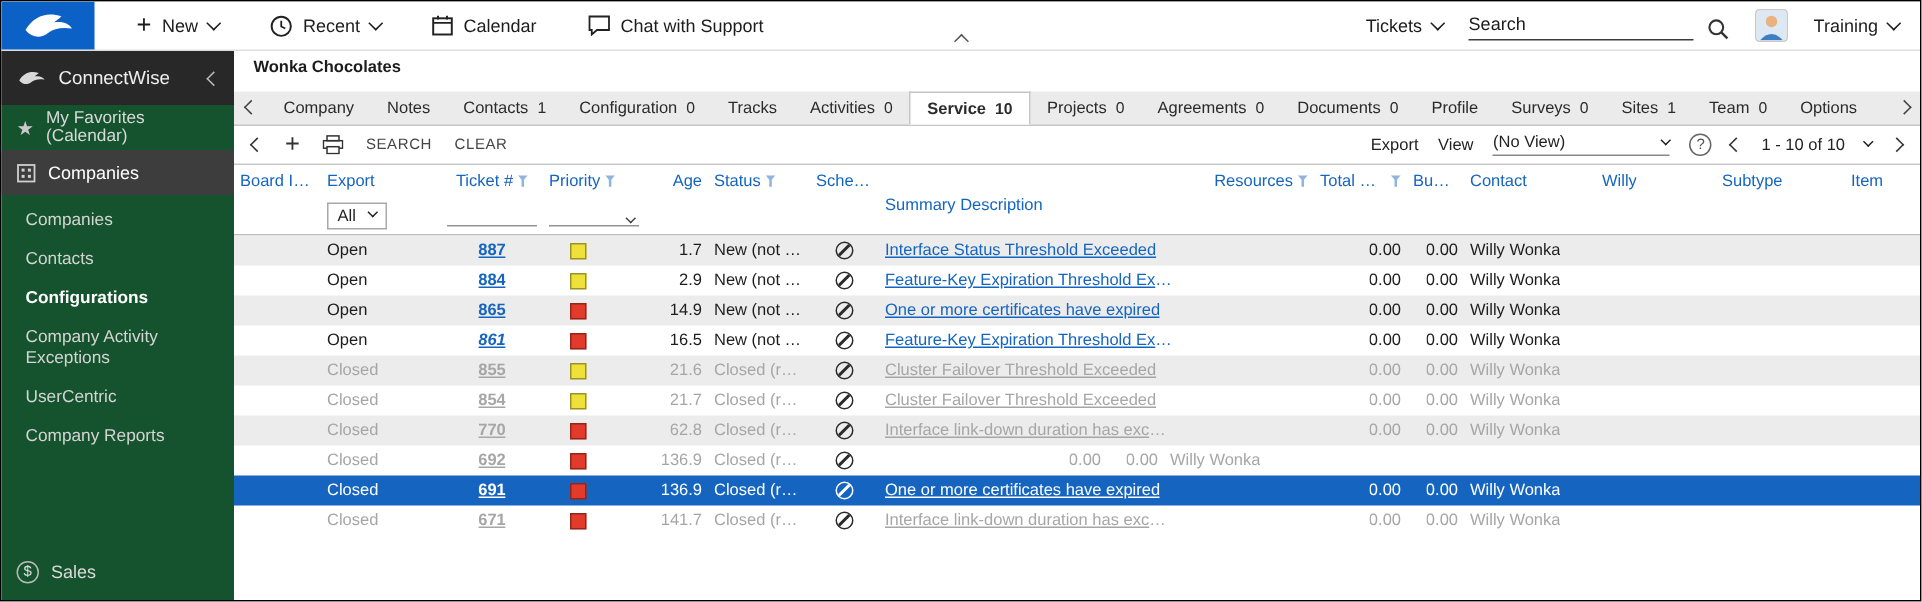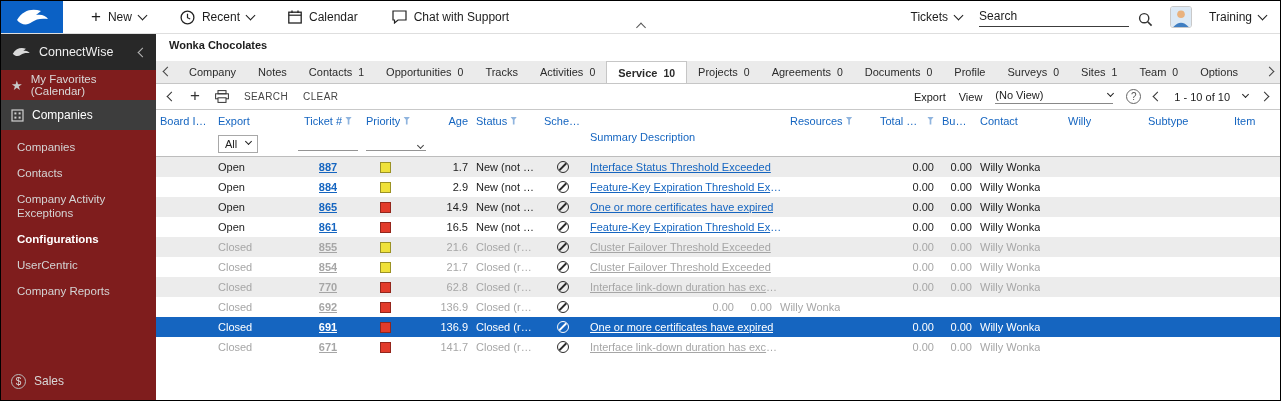--- a/index.html
+++ b/index.html
@@ -22,21 +22,21 @@
   .chev.sm{width:5px;height:5px;border-width:1.2px;}
   .topbar-caret{position:absolute;left:50%;bottom:2px;transform:translateX(-50%);color:#555;cursor:pointer;line-height:6px;}
   .tb-right{margin-left:auto;display:flex;align-items:center;gap:17px;padding-right:14px;}
   .search-box{display:flex;align-items:flex-end;gap:9px;}
   .search-box input{border:none;outline:none;border-bottom:1px solid #3c3c3c;width:150px;font-size:12px;
                     font-family:inherit;padding:2px 0 3px 0;color:#111;background:transparent;}
   .search-box input::placeholder{color:#1c1c1c;opacity:1;}
   .avatar{width:22px;height:22px;border-radius:3px;overflow:hidden;cursor:pointer;border:1px solid #c9c9c9;}
 
   
-  .sidebar{position:absolute;top:33px;left:0;bottom:0;width:155px;background:#7f1d1d;color:#d9d9d9;font-size:11.5px;}
+  .sidebar{position:absolute;top:33px;left:0;bottom:0;width:155px;background:#14532d;color:#d9d9d9;font-size:11.5px;}
   .side-header{height:36px;display:flex;align-items:center;gap:8px;padding:0 10px;background:#282828;color:#efefef;font-size:12.5px;cursor:pointer;}
   .side-header .collapse{margin-left:auto;color:#b8b8b8;cursor:pointer;}
   .side-fav{height:30px;display:flex;align-items:center;gap:8px;padding:0 10px;cursor:pointer;}
   .star-glyph{color:#c9c9c9;font-size:13px;line-height:1;}
   .side-section{height:30px;display:flex;align-items:center;gap:8px;padding:0 10px;background:#3d3d3d;color:#fff;font-size:12px;cursor:pointer;}
   .side-list{display:flex;flex-direction:column;padding-top:4px;}
   .side-item{padding:6px 10px 6px 16px;cursor:pointer;line-height:14px;color:#d4d4d4;}
   .side-item.active{color:#fff;font-weight:bold;}
   .side-sales{position:absolute;bottom:5px;left:0;right:0;height:28px;display:flex;align-items:center;gap:8px;padding:0 10px;cursor:pointer;font-size:12px;}
   .sales-glyph{width:15px;height:15px;border:1px solid #b9b9b9;border-radius:8px;display:flex;align-items:center;justify-content:center;font-size:10px;color:#ddd;}
@@ -182,22 +182,22 @@
         <rect x="3.4" y="3.4" width="2" height="2" fill="#d0d0d0"></rect>
         <rect x="7.6" y="3.4" width="2" height="2" fill="#d0d0d0"></rect>
         <rect x="3.4" y="7.6" width="2" height="2" fill="#d0d0d0"></rect>
         <rect x="7.6" y="7.6" width="2" height="2" fill="#d0d0d0"></rect>
       </svg>
       <span>Companies</span>
     </div>
     <nav class="side-list">
         <div class="side-item">Companies</div>
         <div class="side-item">Contacts</div>
+        <div class="side-item active">Configurations</div>
         <div class="side-item">Company Activity Exceptions</div>
-        <div class="side-item active">Configurations</div>
         <div class="side-item">UserCentric</div>
         <div class="side-item">Company Reports</div>
       </nav>
     <div class="side-sales">
       <span class="sales-glyph">$</span>
       <span>Sales</span>
     </div>
   </aside>
 
   <main class="main">
@@ -212,21 +212,21 @@
             <span class="tab-label">Company</span>
           </div>
           <div class="tab">
             <span class="tab-label">Notes</span>
           </div>
           <div class="tab">
             <span class="tab-label">Contacts</span>
             <span class="tab-count">1</span>
           </div>
           <div class="tab">
-            <span class="tab-label">Opportunities</span>
+            <span class="tab-label">Configuration</span>
             <span class="tab-count">0</span>
           </div>
           <div class="tab">
             <span class="tab-label">Tracks</span>
           </div>
           <div class="tab">
             <span class="tab-label">Activities</span>
             <span class="tab-count">0</span>
           </div>
           <div class="tab active">
@@ -324,21 +324,21 @@
         <div class="cell hcell" style="width: 68px;">
           <span>Status</span>
           <span class="funnel"></span>
         </div>
         <div class="cell hcell" style="width: 46px; justify-content: center;">
           <span>Schedule</span>
         </div>
         <div class="cell hcell" style="width: 200px; margin-top: 32px;">
           <span>Summary Description</span>
         </div>
-        <div class="cell hcell" style="width: 90px;">
+        <div class="cell hcell" style="width: 90px; justify-content: flex-end;">
           <span>Resources</span>
           <span class="funnel"></span>
         </div>
         <div class="cell hcell" style="width: 62px; justify-content: flex-end;">
           <span>Total Hours</span>
           <span class="funnel"></span>
         </div>
         <div class="cell hcell" style="width: 38px; justify-content: flex-end;">
           <span>Budget</span>
         </div>
@@ -493,21 +493,21 @@
           </div>
           <div class="cell" style="width: 80px;"></div>
           <div class="cell" style="width: 86px;"></div>
           <div class="cell" style="width: 52px;"></div>
         </div>
         <div class="grid-row drow open">
           <div class="cell" style="width: 58px;"></div>
           <div class="cell" style="width: 80px;">
             <span>Open</span>
           </div>
-          <div class="cell" style="width: 68px; justify-content: center;">
+          <div class="cell" style="width: 68px; justify-content: center; font-style: italic;">
             <a class="tlink">861</a>
           </div>
           <div class="cell" style="width: 68px;">
             <span class="flag" style="background: rgb(226, 59, 43);"></span>
           </div>
           <div class="cell" style="width: 42px; justify-content: flex-end;">
             <span>16.5</span>
           </div>
           <div class="cell" style="width: 68px;">
             <span>New (not resp...</span>

